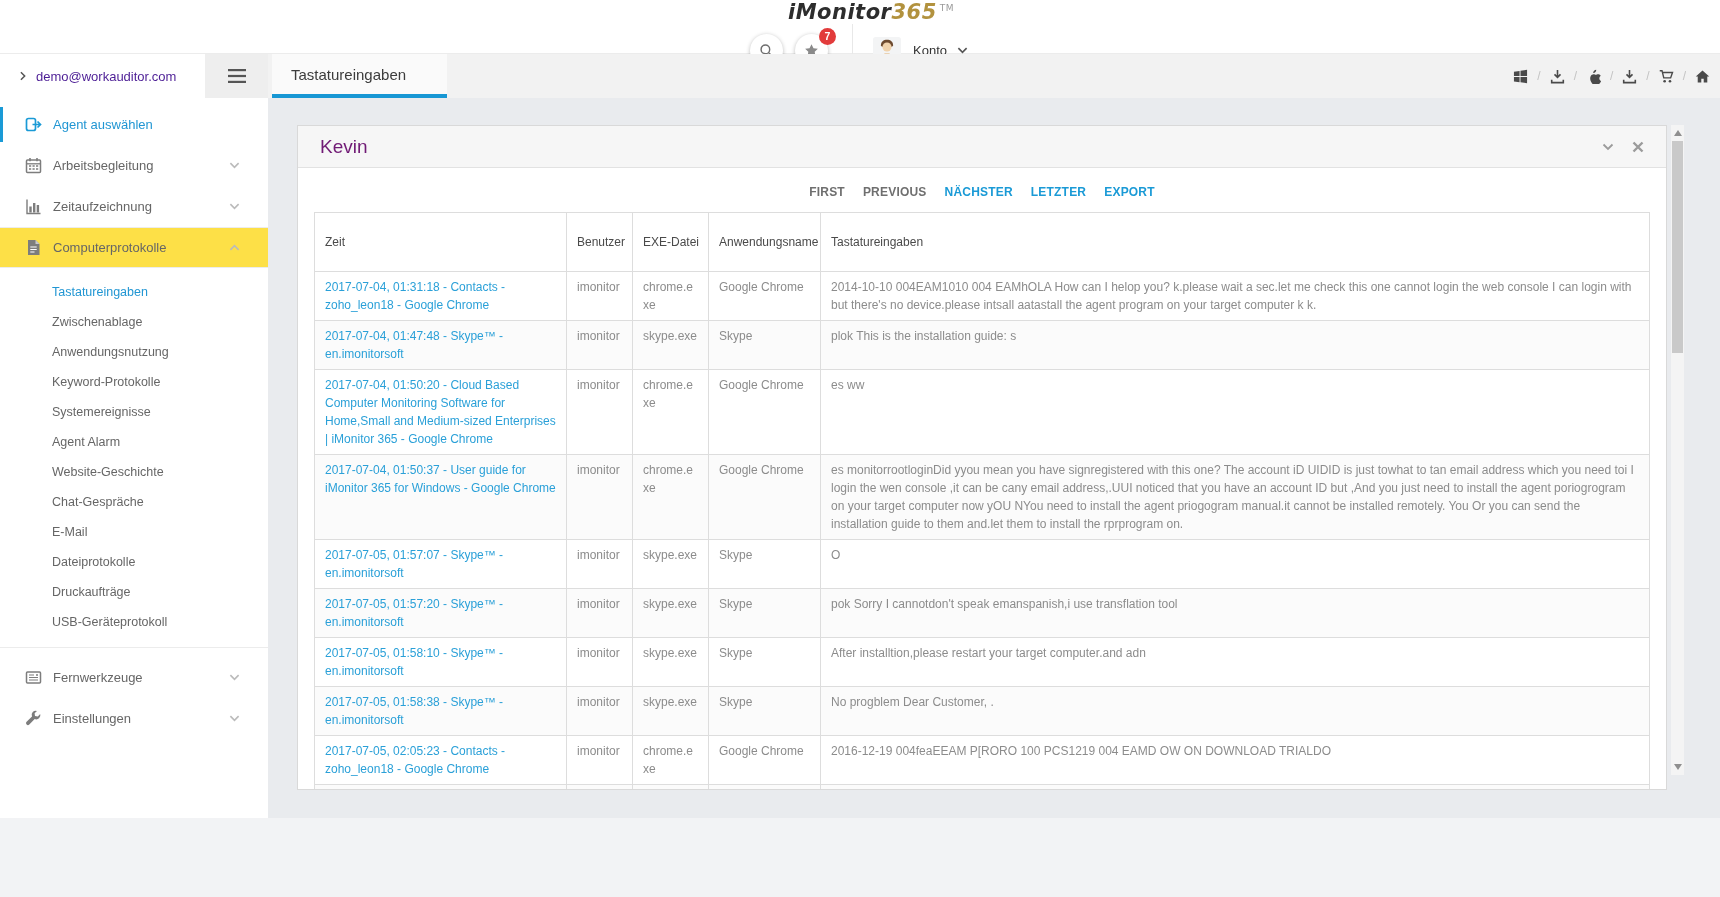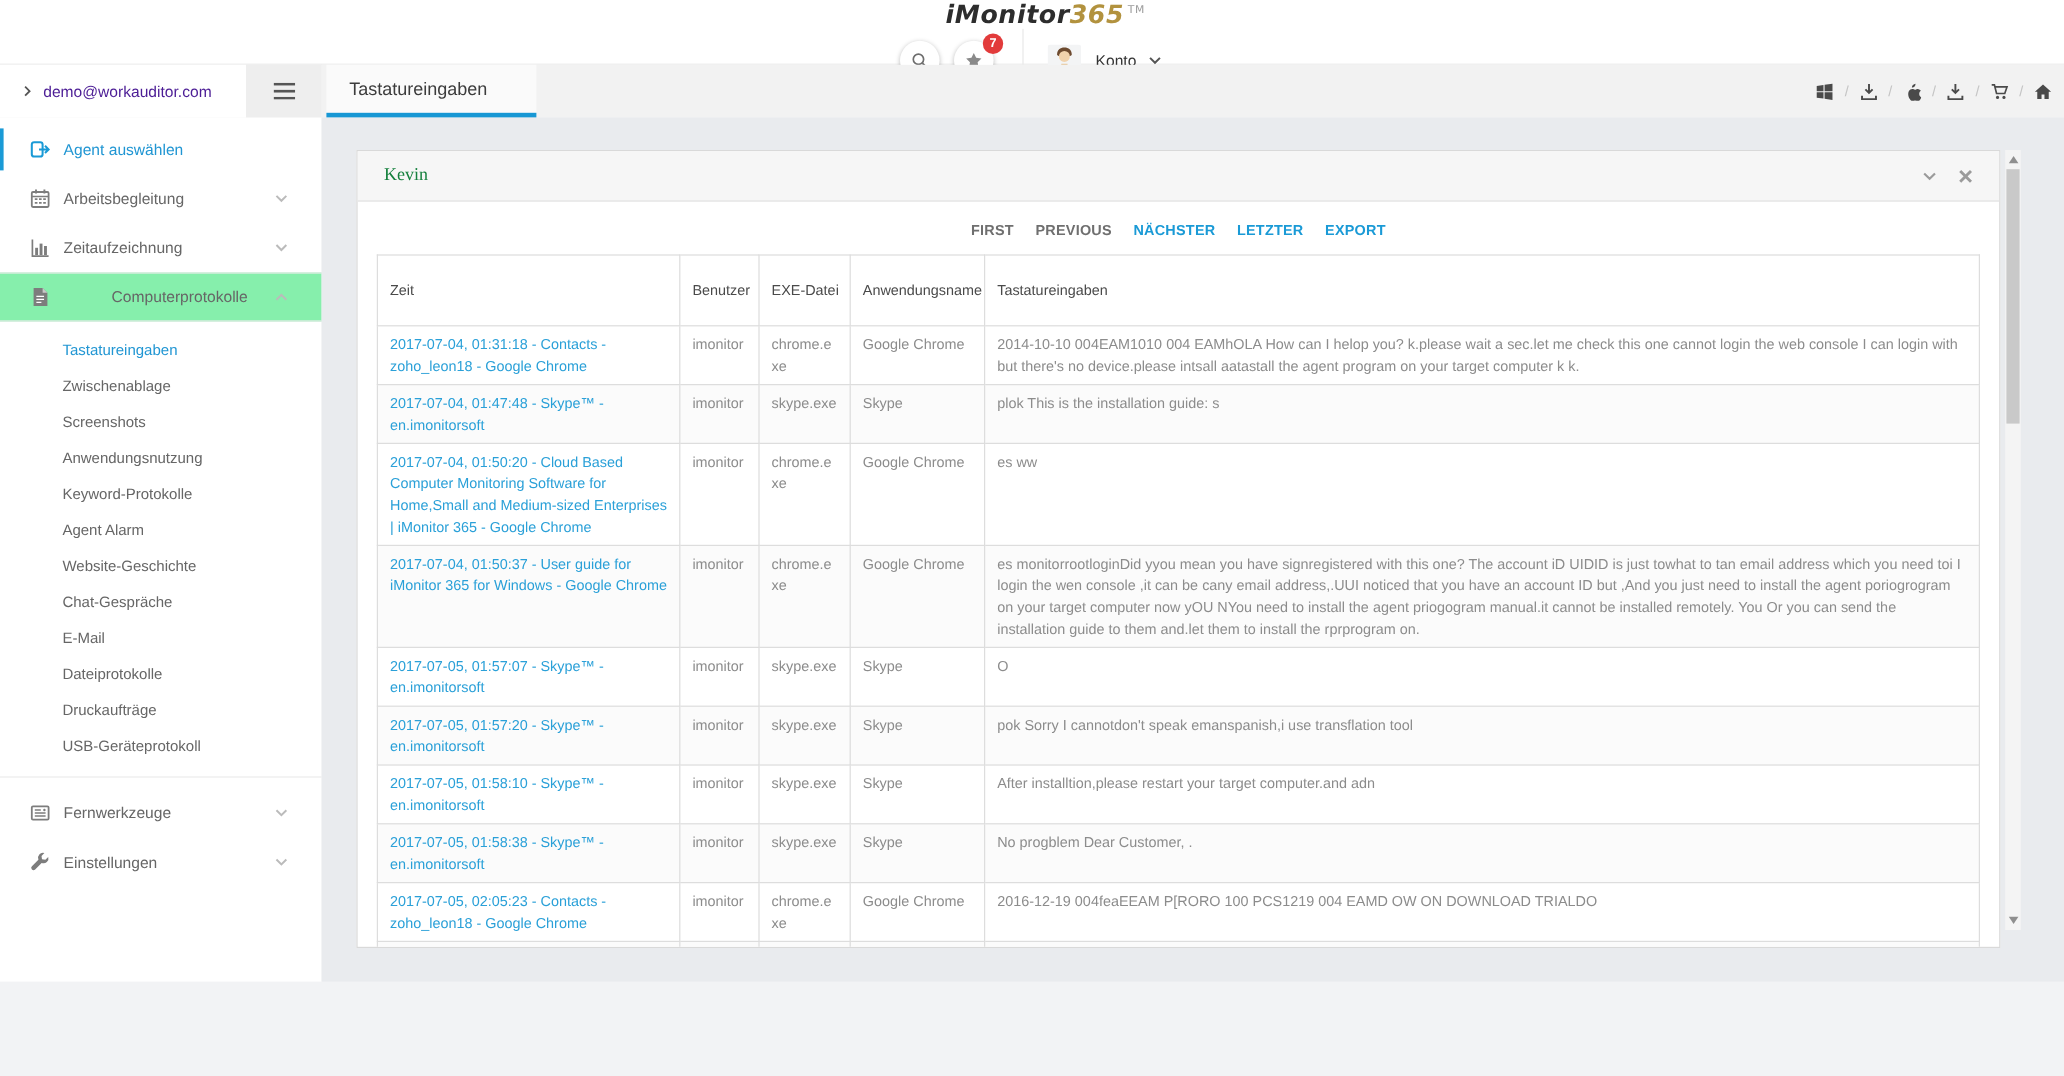--- a/index.html
+++ b/index.html
@@ -65,34 +65,34 @@
   .sidebar { position:absolute; left:0; top:98px; width:268px; height:720px; background:#fff; padding-top:6px; }
   .side-item { position:relative; display:flex; align-items:center; cursor:pointer; color:#666; }
   .side-item.top { height:41px; padding-left:25px; font-size:13px; }
   .side-item.sub { height:30px; padding-left:52px; font-size:12.5px; }
   .side-item .ico { width:17px; height:17px; margin-right:11px; color:#7d7d7d; flex:none; }
   .side-item .chev { position:absolute; right:28px; width:11px; height:11px; color:#bbb; }
   .side-item.top.active { color:#2196d3; }
   .side-item.top.active .ico { color:#1a9ad6; }
   .side-item.top.active::before { content:""; position:absolute; left:0; top:3px; bottom:3px; width:3px; background:#1a9ad6; }
   .side-item.sub.active { color:#2196d3; }
-  .side-item.boxed { border-top:1px solid #ececec; border-bottom:1px solid #ececec; background:#86efac; margin-bottom:9px;gap:40px; }
+  .side-item.boxed { border-top:1px solid #ececec; border-bottom:1px solid #ececec; background:#fde047; margin-bottom:9px; }
   .side-sep { border-top:1px solid #ececec; margin:10px 0 9px 0; }
 
   
   .main { position:absolute; left:268px; top:98px; width:1452px; height:720px; background:#e9ebee; }
   .panel {
     position:absolute; left:29px; top:27px; width:1370px; height:665px;
     background:#fff; border:1px solid #d9d9d9; overflow:hidden;
   }
   .panel-head {
     height:42px; background:#f6f6f6; border-bottom:1px solid #e2e2e2;
     display:flex; align-items:center; padding:0 22px;
   }
-  .panel-title { font-size:15px; color:#15803d;font-family:Liberation Serif, serif; }
+  .panel-title { font-size:19px; color:#701a75; }
   .panel-controls { margin-left:auto; display:flex; gap:18px; align-items:center; color:#9b9b9b; }
   .panel-controls .pico { width:12px; height:12px; cursor:pointer; display:block; }
 
   .pagination { text-align:center; padding:17px 0 13px; font-size:12px; font-weight:700; letter-spacing:.2px; }
   .pagination span { margin:0 9px; cursor:pointer; }
   .pg-disabled { color:#6f6f6f; }
   .pg-enabled { color:#1a9ad6; }
 
   table.log { width:calc(100% - 32px); margin:0 16px; border-collapse:collapse; font-size:12px; table-layout:fixed; }
   .log th, .log td { border:1px solid #ddd; text-align:left; vertical-align:top; line-height:1.5; word-wrap:break-word; }
@@ -282,27 +282,27 @@
           </svg>
         </span>
       </div>
       <div class="side-item sub active">
         <span>Tastatureingaben</span>
       </div>
       <div class="side-item sub">
         <span>Zwischenablage</span>
       </div>
       <div class="side-item sub">
-        <span>Screenshots</span>
-      </div>
-      <div class="side-item sub">
         <span>Anwendungsnutzung</span>
       </div>
       <div class="side-item sub">
         <span>Keyword-Protokolle</span>
+      </div>
+      <div class="side-item sub">
+        <span>Systemereignisse</span>
       </div>
       <div class="side-item sub">
         <span>Agent Alarm</span>
       </div>
       <div class="side-item sub">
         <span>Website-Geschichte</span>
       </div>
       <div class="side-item sub">
         <span>Chat-Gespräche</span>
       </div>

